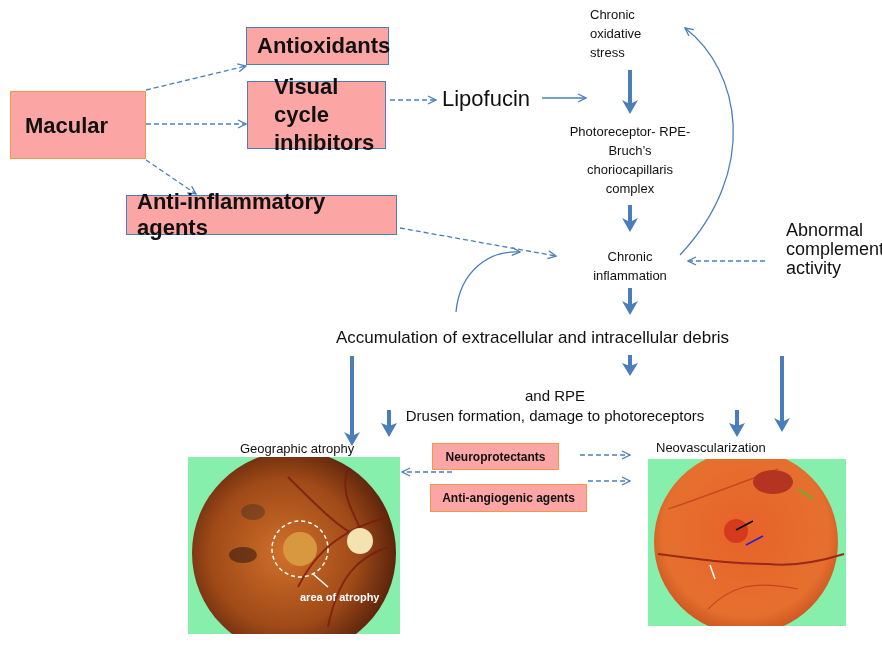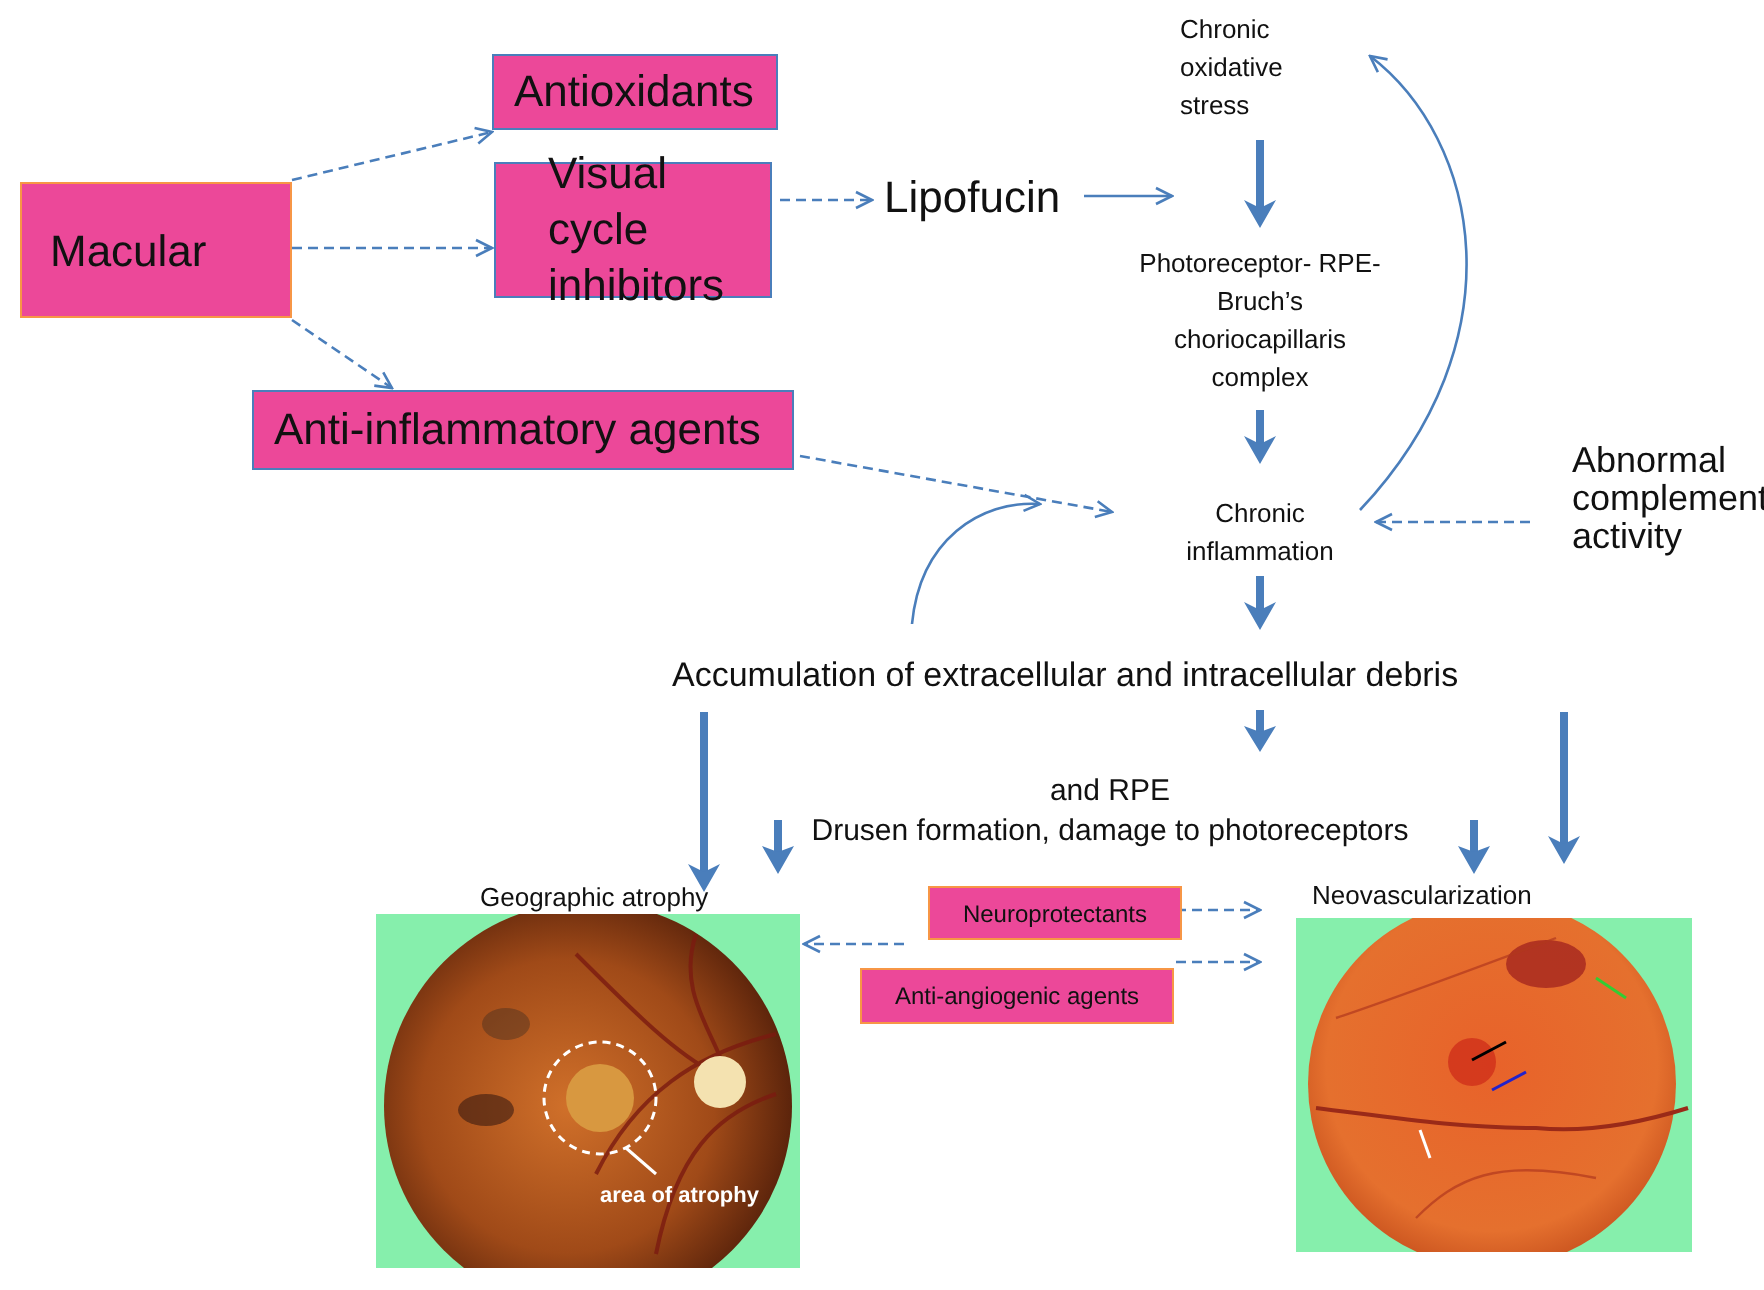--- a/index.html
+++ b/index.html
@@ -1,17 +1,17 @@
 <!DOCTYPE html>
 <html><head>
 <meta charset="utf-8">
 <style>
   html,body{margin:0;padding:0;background:#ffffff;}
   body{width:882px;height:645px;position:relative;overflow:hidden;font-family:"Liberation Sans","DejaVu Sans",sans-serif;color:#111;}
-  .box{position:absolute;box-sizing:border-box;background:#ec4899;display:flex;align-items:center;}
+  .box{position:absolute;box-sizing:border-box;background:#fca5a5;display:flex;align-items:center;font-weight:bold;}
   .box.blue{border:1.5px solid #4a7ebb;}
   .box.orange{border:1.5px solid #f79646;}
   .t{position:absolute;white-space:nowrap;}
   .center{text-align:center;}
   svg.layer{position:absolute;left:0;top:0;}
   .fundus{position:absolute;background:#86efac;overflow:hidden;}
 </style>
 </head>
 <body>
 
@@ -128,21 +128,21 @@
 <div class="t" style="left:336px;top:328px;font-size:17px;">Accumulation of extracellular and intracellular debris</div>
 
 <div class="t center" style="left:370px;top:386px;width:370px;font-size:15px;line-height:20px;">
   <div>and RPE</div>
   <div>Drusen formation, damage to  photoreceptors</div>
 </div>
 
 <div class="t" style="left:240px;top:441px;font-size:13px;text-align:right;">Geographic atrophy</div>
 <div class="t" style="left:656px;top:440px;font-size:13px;">Neovascularization</div>
 
-<div class="box orange" style="left:464px;top:443px;width:127px;height:27px;justify-content:center;">
+<div class="box orange" style="left:432px;top:443px;width:127px;height:27px;justify-content:center;">
   <span style="font-size:12px;">Neuroprotectants</span>
 </div>
 <div class="box orange" style="left:430px;top:484px;width:157px;height:28px;justify-content:center;">
   <span style="font-size:12px;">Anti-angiogenic agents</span>
 </div>
 
 <div class="fundus" style="left:188px;top:457px;width:212px;height:177px;">
   <svg width="212" height="177">
     <defs>
       <radialGradient id="fg1" cx="45%" cy="50%" r="60%">

